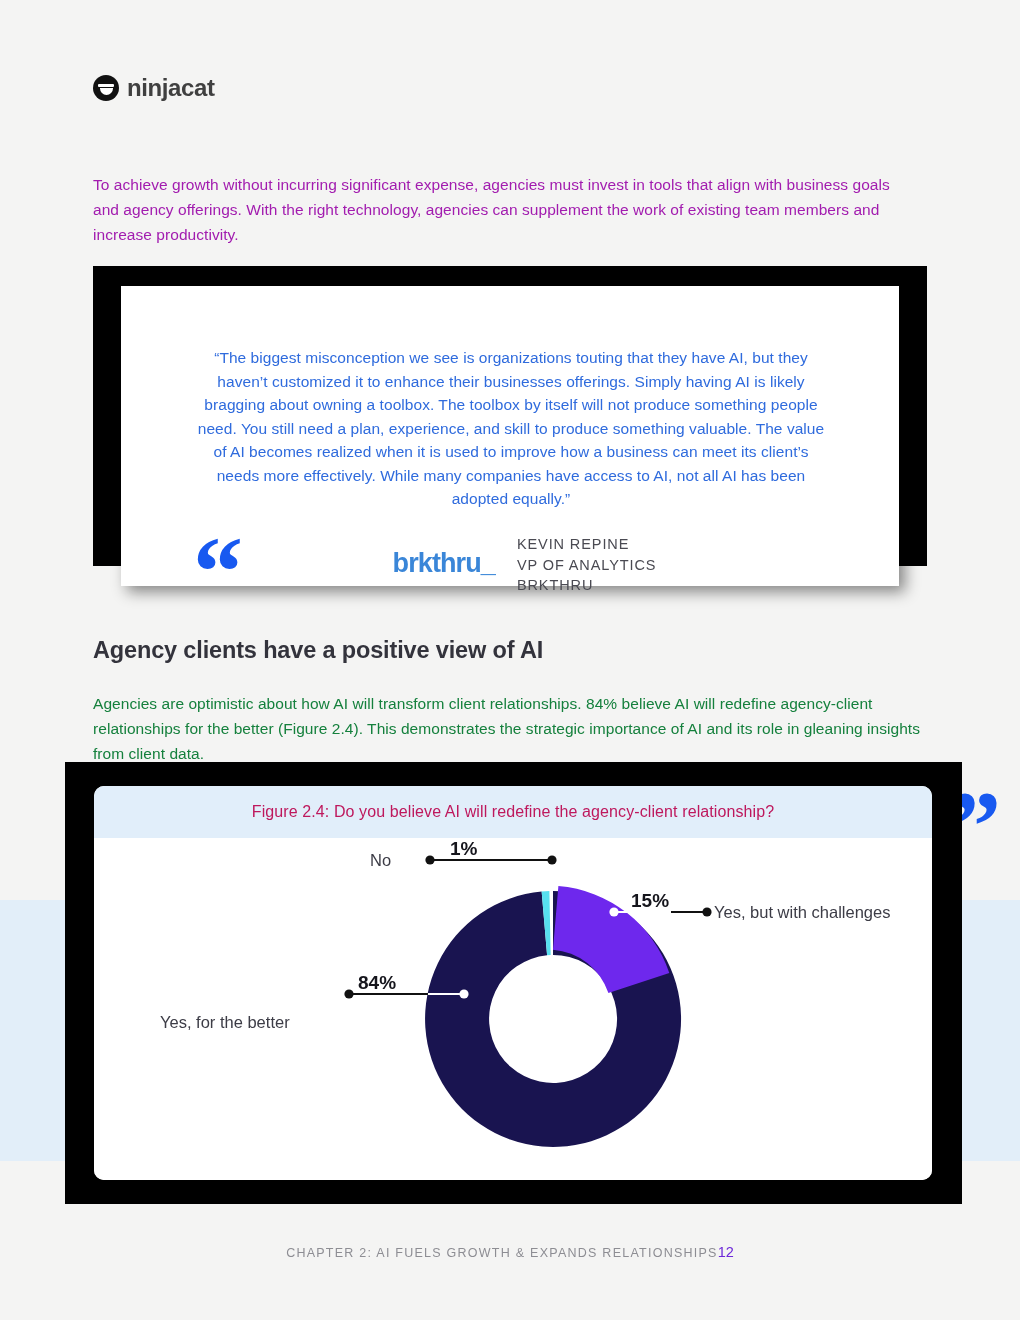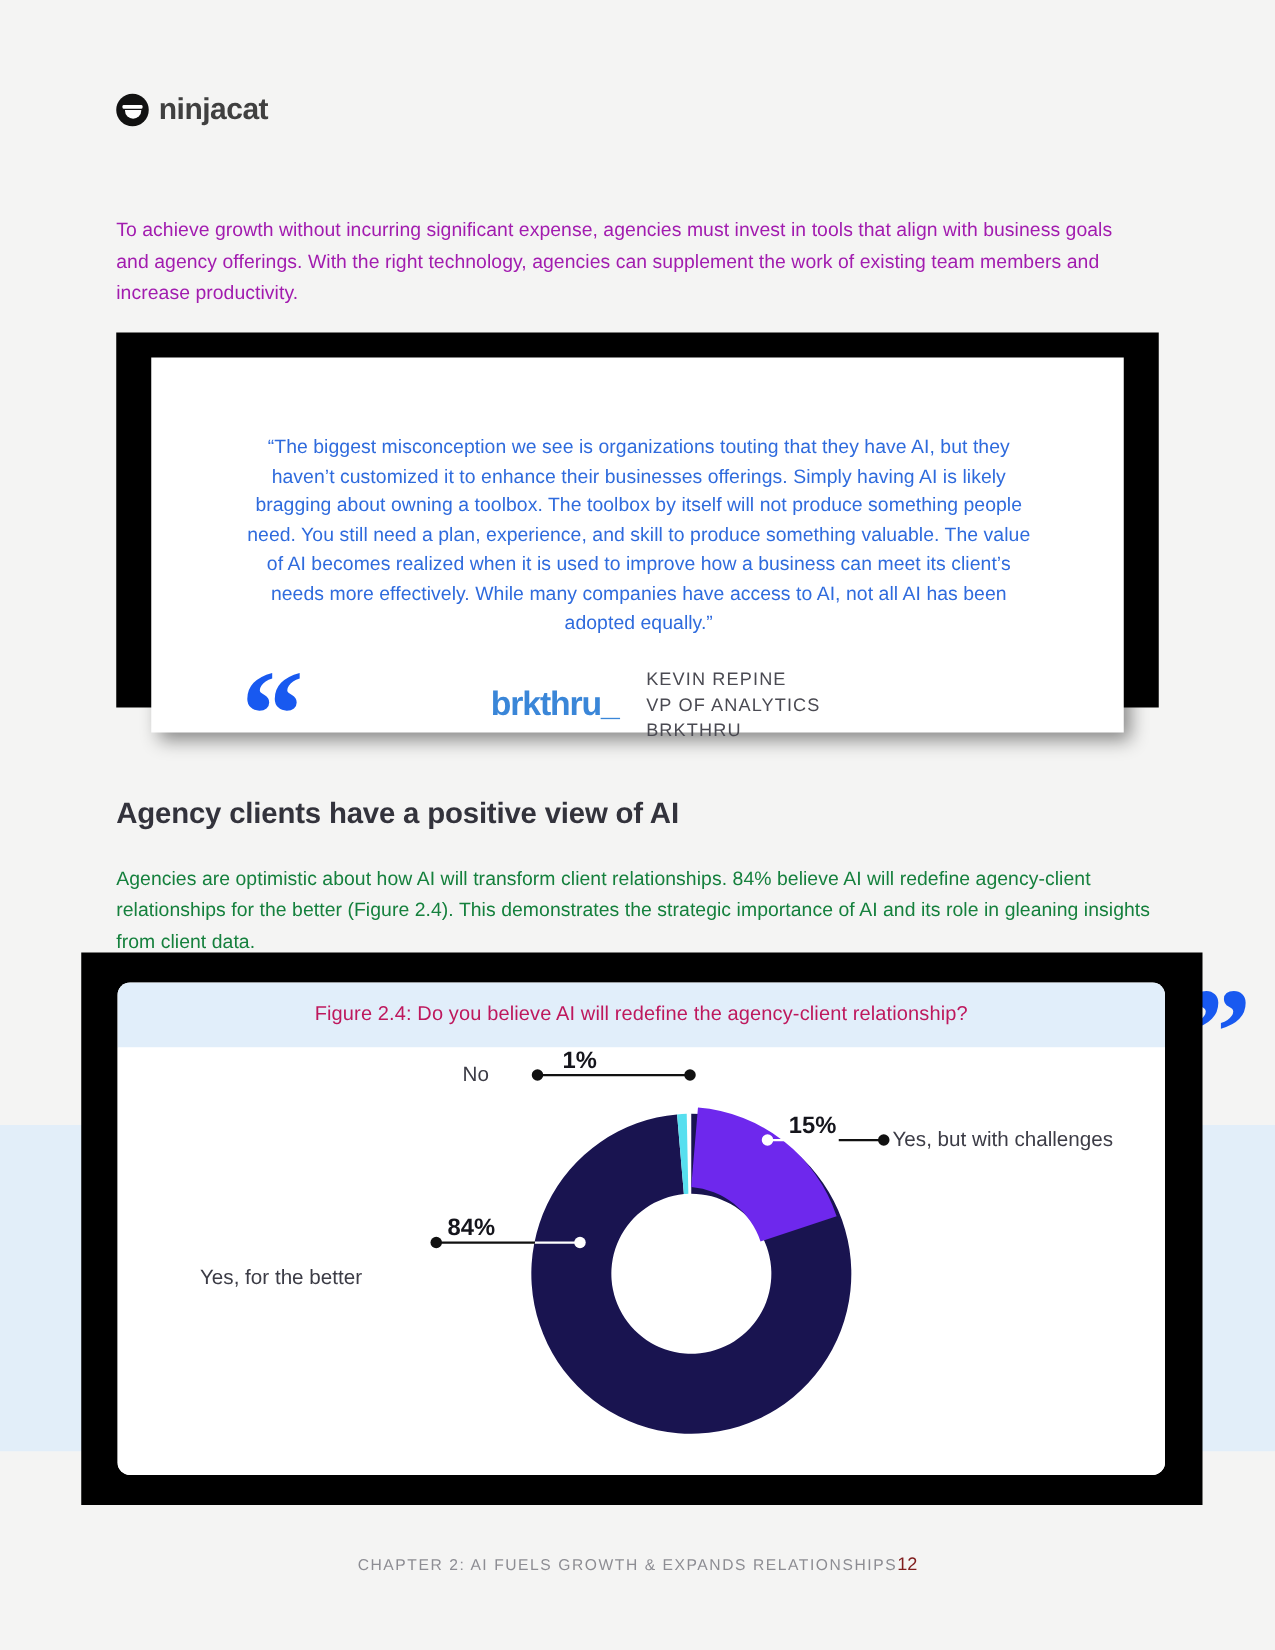--- a/index.html
+++ b/index.html
@@ -251,21 +251,21 @@
     justify-content: center;
     align-items: baseline;
   }
   .footer-chapter {
     font-size: 12.5px;
     color: #8d8d93;
     letter-spacing: 1.25px;
   }
   .footer-page {
     font-size: 14.5px;
-    color: #7f1d1d;
+    color: #6d28d9;
   }
 </style>
 </head>
 <body>
 
 <div class="blue-band"></div>
 
 <div class="page">
 
   <div class="logo">

